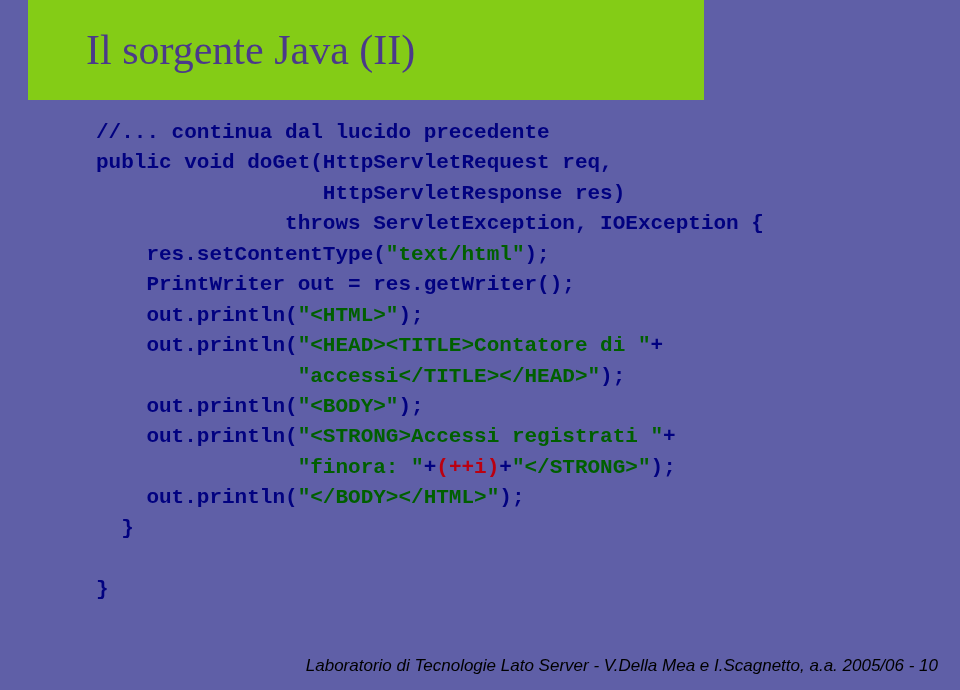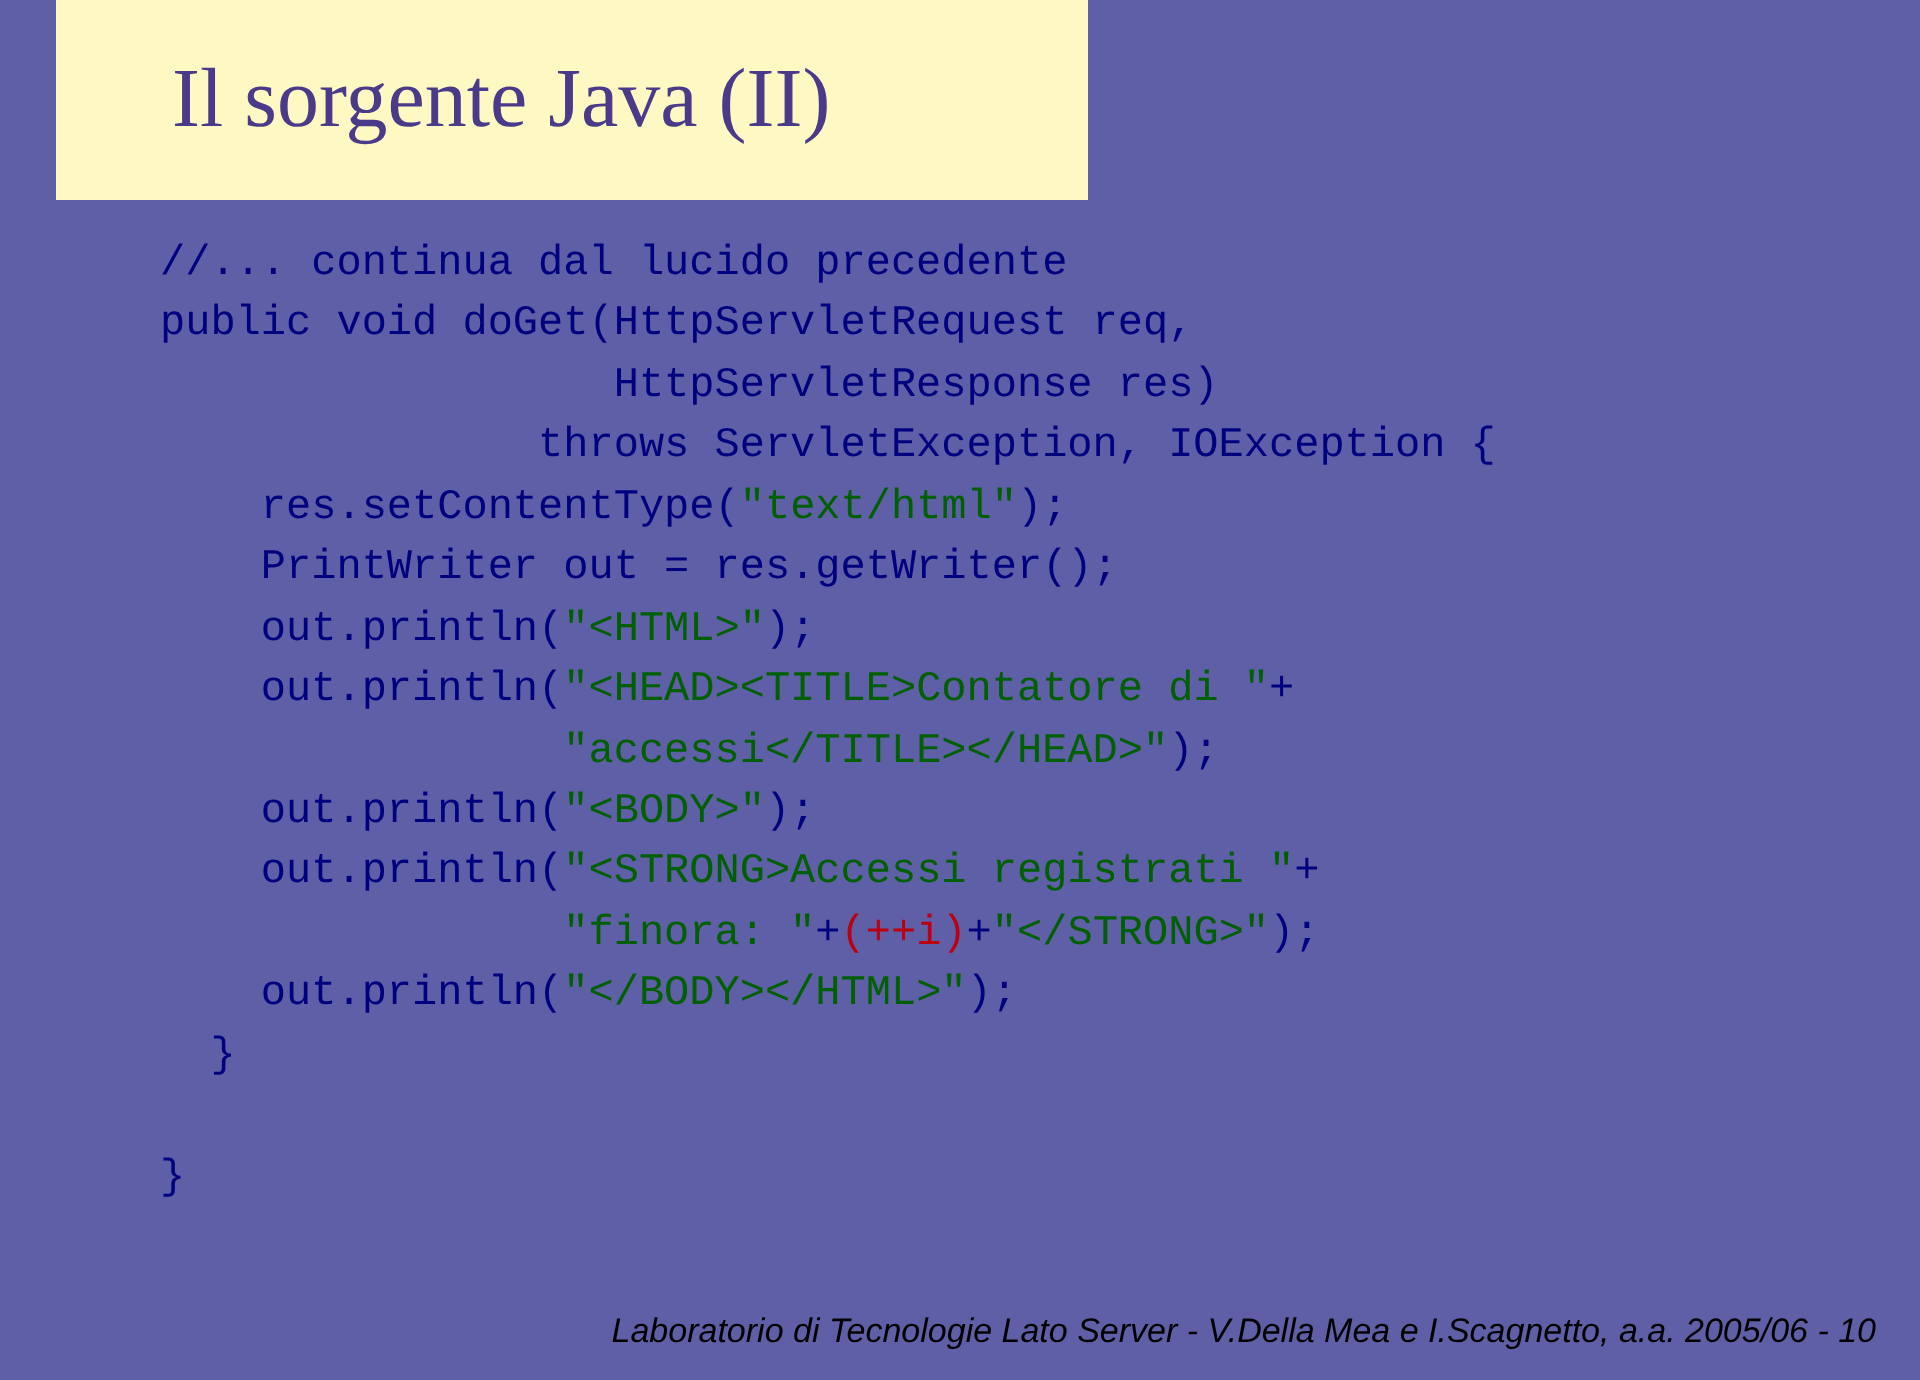--- a/index.html
+++ b/index.html
@@ -14,44 +14,44 @@
     font-family: Georgia, 'Times New Roman', serif;
     position: relative;
     overflow: hidden;
   }
   .slide {
     width: 100%;
     height: 100%;
     position: relative;
   }
   .title-box {
-    background: #fef9c3;
+    background: #84cc16;
     position: absolute;
     top: 0;
     left: 28px;
-    width: 516px;
+    width: 676px;
     height: 100px;
     display: flex;
     align-items: center;
     padding-left: 58px;
   }
   .title {
     color: #4b3a8a;
     font-size: 42px;
     font-weight: normal;
     font-family: Georgia, 'Times New Roman', serif;
   }
   .code-area {
     position: absolute;
     top: 118px;
-    left: 80px;
+    left: 96px;
     right: 40px;
     font-family: 'Courier New', Courier, monospace;
     font-size: 21px;
-    font-weight: normal;
+    font-weight: bold;
     color: #010180;
     line-height: 1.45;
     white-space: pre;
   }
   .green {
     color: #005f00;
   }
   .red {
     color: #bb0010;
   }

